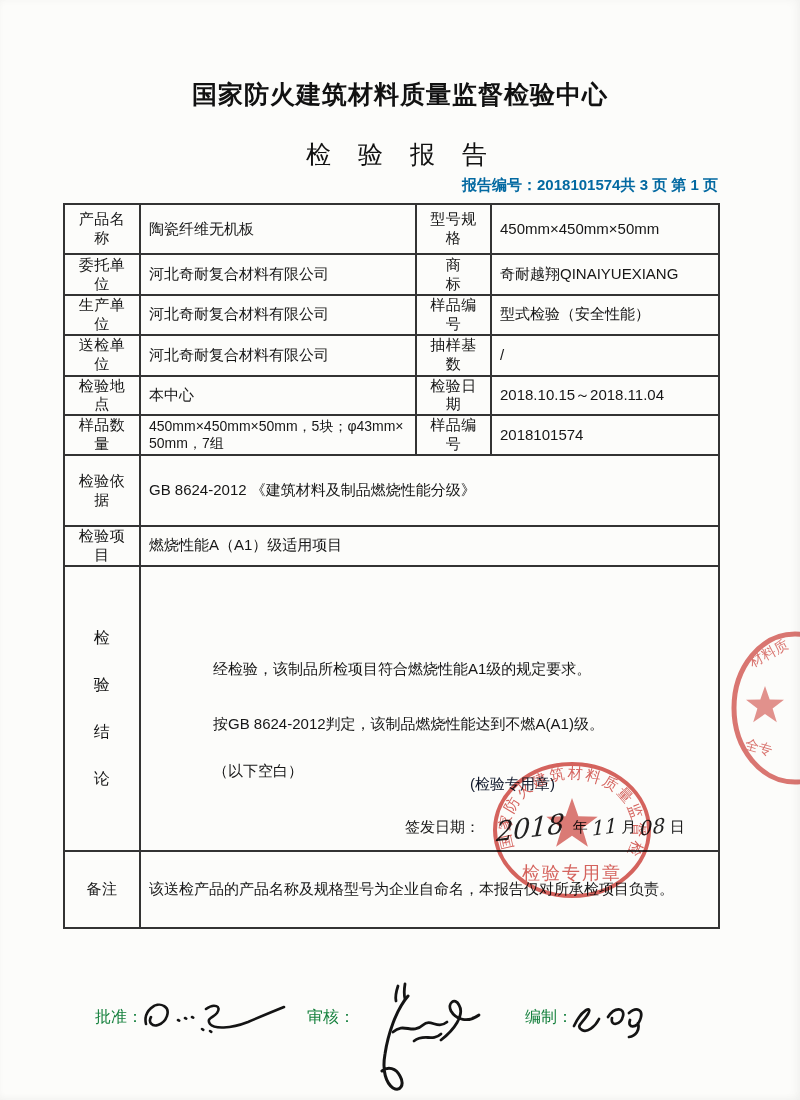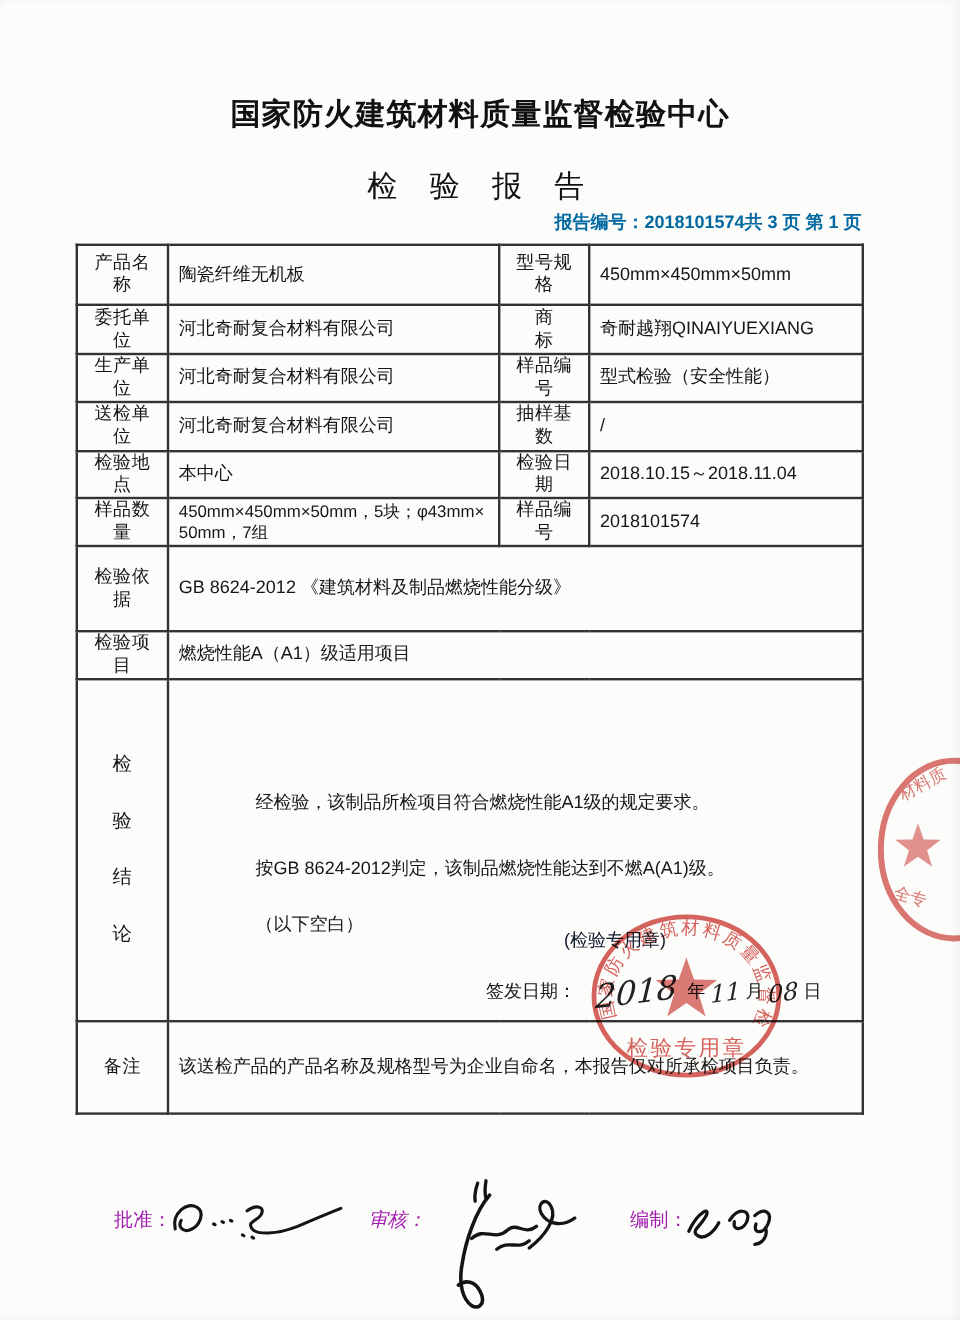--- a/index.html
+++ b/index.html
@@ -37,21 +37,21 @@
     font-family:"DejaVu Serif","Liberation Serif",serif; }
   .hw-year { font-size:27px; transform:rotate(-7deg) skewX(-10deg); margin:0 6px 0 16px; }
   .hw-sm  { font-size:20px; transform:rotate(-8deg) skewX(-8deg); margin:0 2px; }
   .unit { margin:0 2px; }
   
   .stamp-main { position:absolute; left:466px; top:740px; width:214px; height:192px;
     opacity:.82; mix-blend-mode:multiply; pointer-events:none; }
   .stamp-edge { position:absolute; left:731px; top:626px; width:69px; height:168px;
     overflow:hidden; opacity:.72; mix-blend-mode:multiply; pointer-events:none; }
   
-  .f-label { position:absolute; font-size:16px; color:#a21caf; }
+  .f-label { position:absolute; font-size:16px; color:#15803d; }
   .sig { position:absolute; pointer-events:none; }
   .sig path { fill:none; stroke:#141414; stroke-linecap:round; stroke-linejoin:round; }
 </style>
 </head>
 <body>
 
 <div class="sheet">
 
   <div class="title1">国家防火建筑材料质量监督检验中心</div>
   <div class="title2">检 验 报 告</div>
@@ -165,21 +165,21 @@
   </div>
 
   <div class="f-label" style="left:95px; top:1007px;">批准：</div>
   <svg class="sig" style="left:138px; top:996px;" width="152" height="46" viewBox="0 0 152 46">
     <path d="M8,28 C5,15 18,5 26,10 C33,14 29,26 20,29 C14,31 10,26 13,21" stroke-width="2.6"></path>
     <path d="M40,24 l1.2,0.6 M47,22 l1.2,0.6 M54,21 l1.2,0.6" stroke-width="2.6"></path>
     <path d="M68,13 C76,7 84,10 79,17 C75,22 68,22 72,28 C76,33 92,33 110,26 C124,20 136,15 146,11" stroke-width="2.6"></path>
     <path d="M64,33 l1.3,0.8 M72,35 l1.3,0.8" stroke-width="2.6"></path>
   </svg>
 
-  <div class="f-label" style="left:307px; top:1007px;font-style:italic;">审核：</div>
+  <div class="f-label" style="left:307px; top:1007px;">审核：</div>
   <svg class="sig" style="left:346px; top:978px;" width="142" height="116" viewBox="0 0 142 116">
     <path d="M52,8 C50,14 49,18 50,23 M59,6 C58,12 58,17 59,21" stroke-width="2.8"></path>
     <path d="M62,18 C50,32 42,56 39,76 C36,93 40,105 47,110 C54,114 59,107 54,98 C50,90 42,88 36,93" stroke-width="3"></path>
     <path d="M47,54 C58,44 66,57 77,47 C85,40 91,52 101,44" stroke-width="2.8"></path>
     <path d="M68,63 C78,55 86,64 95,56" stroke-width="2.8"></path>
     <path d="M95,62 C108,52 119,37 113,27 C109,19 101,25 105,33 C110,42 122,45 133,37" stroke-width="2.8"></path>
   </svg>
 
   <div class="f-label" style="left:525px; top:1007px;">编制：</div>
   <svg class="sig" style="left:566px; top:996px;" width="88" height="46" viewBox="0 0 88 46">

